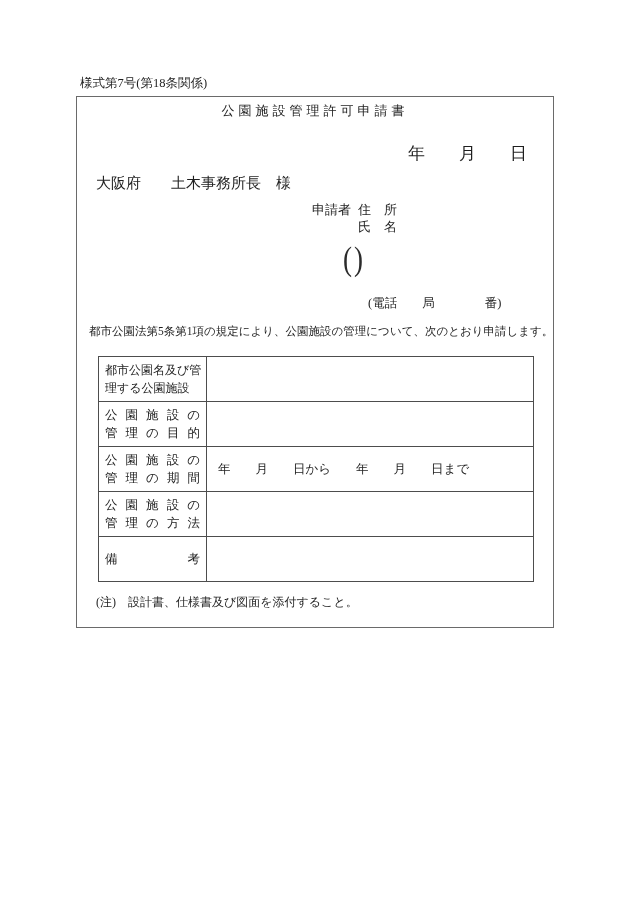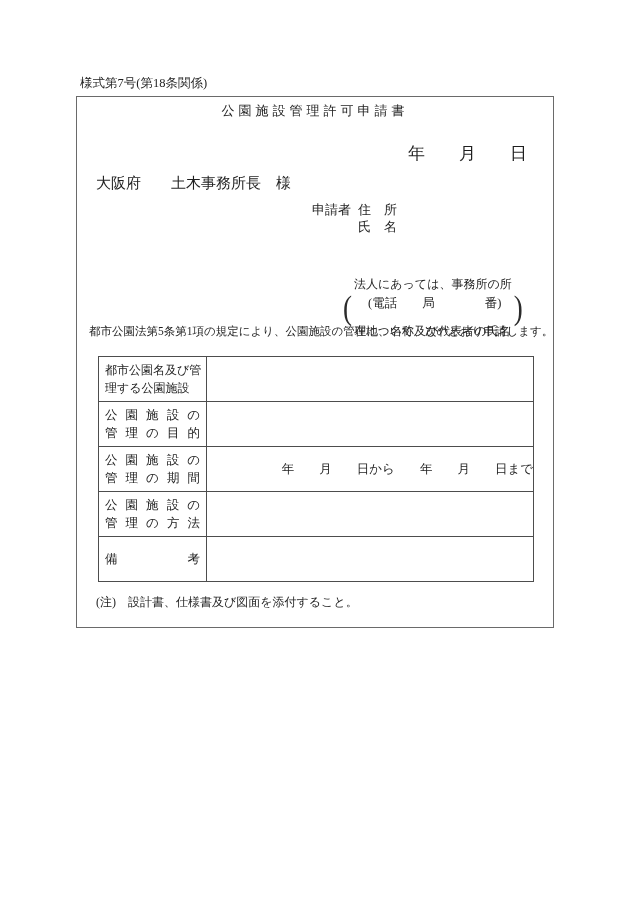--- a/index.html
+++ b/index.html
@@ -108,24 +108,23 @@
     line-height: 18px;
   }
   td.lbl.wrap { font-size: 12px; }
   td.lbl .lline { white-space: nowrap; }
   td.lbl.just .lline {
     text-align: justify;
     text-align-last: justify;
     white-space: normal;
   }
   td.val {
-    padding-left: 39px;
-    font-size: 12.5px;
-    white-space: pre;
-    text-align: right;
+    padding-left: 11px;
+    font-size: 12.5px;
+    white-space: pre;
   }
   .attachment-note {
     position: absolute;
     left: 19px; top: 497px;
     font-size: 12px;
     white-space: pre;
   }
 </style>
 </head>
 <body>
@@ -145,24 +144,20 @@
     <div class="applicant">
       <span>申請者</span>
       <div class="fields">
         <div>住　所</div>
         <div>氏　名</div>
       </div>
     </div>
 
     <div class="corp-note">
       <span class="paren">(</span>
-      <div class="lines">
-        <div>法人にあっては、事務所の所</div>
-        <div>在地、名称及び代表者の氏名</div>
-      </div>
       <span class="paren">)</span>
     </div>
 
     <div class="phone-line">(電話　　局　　　　番)</div>
 
     <div class="statement">都市公園法第5条第1項の規定により、公園施設の管理について、次のとおり申請します。</div>
 
     <table class="app-table">
       <tbody>
         <tr>

